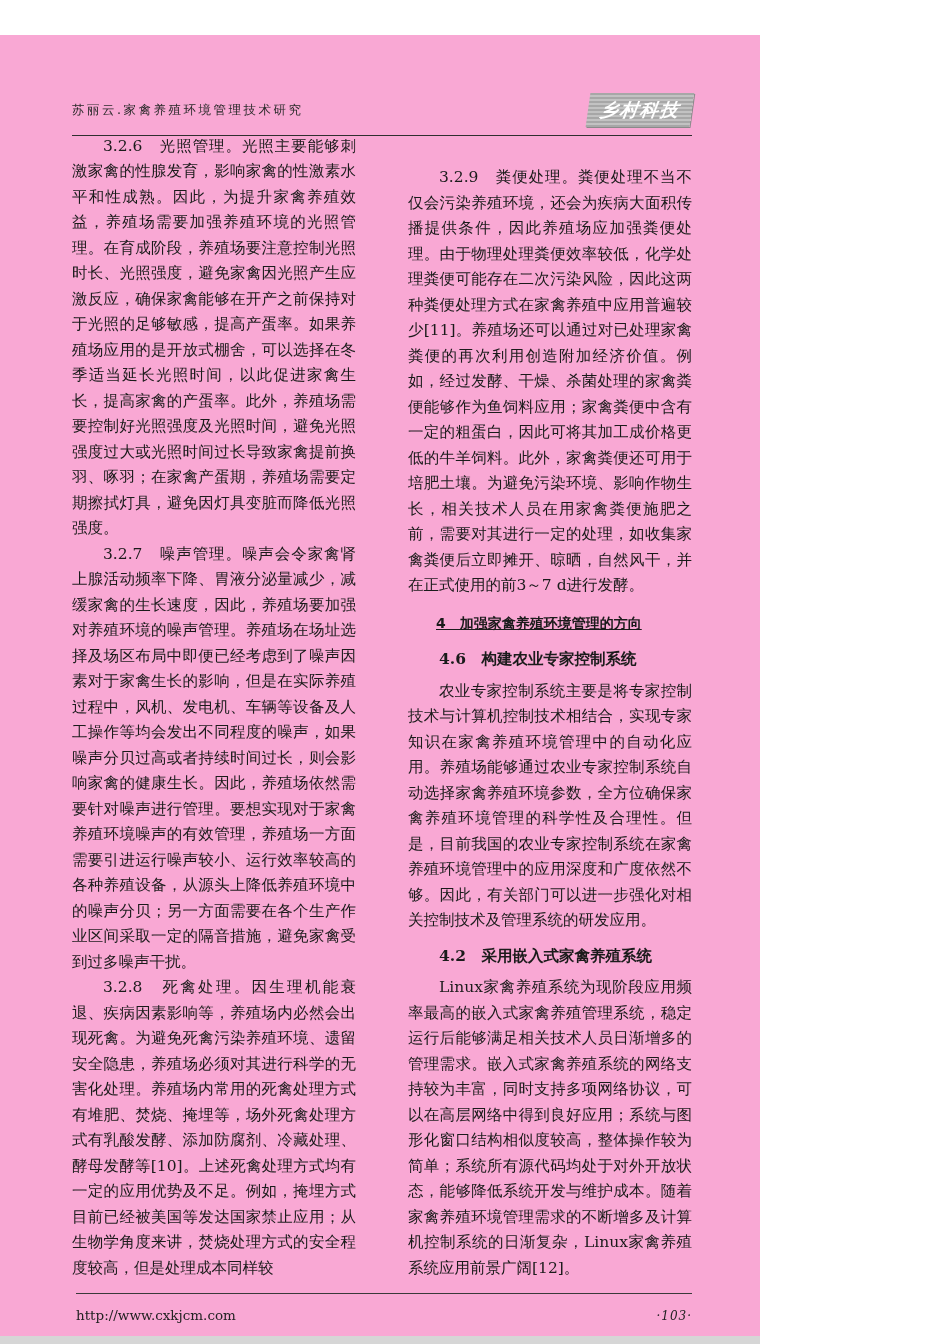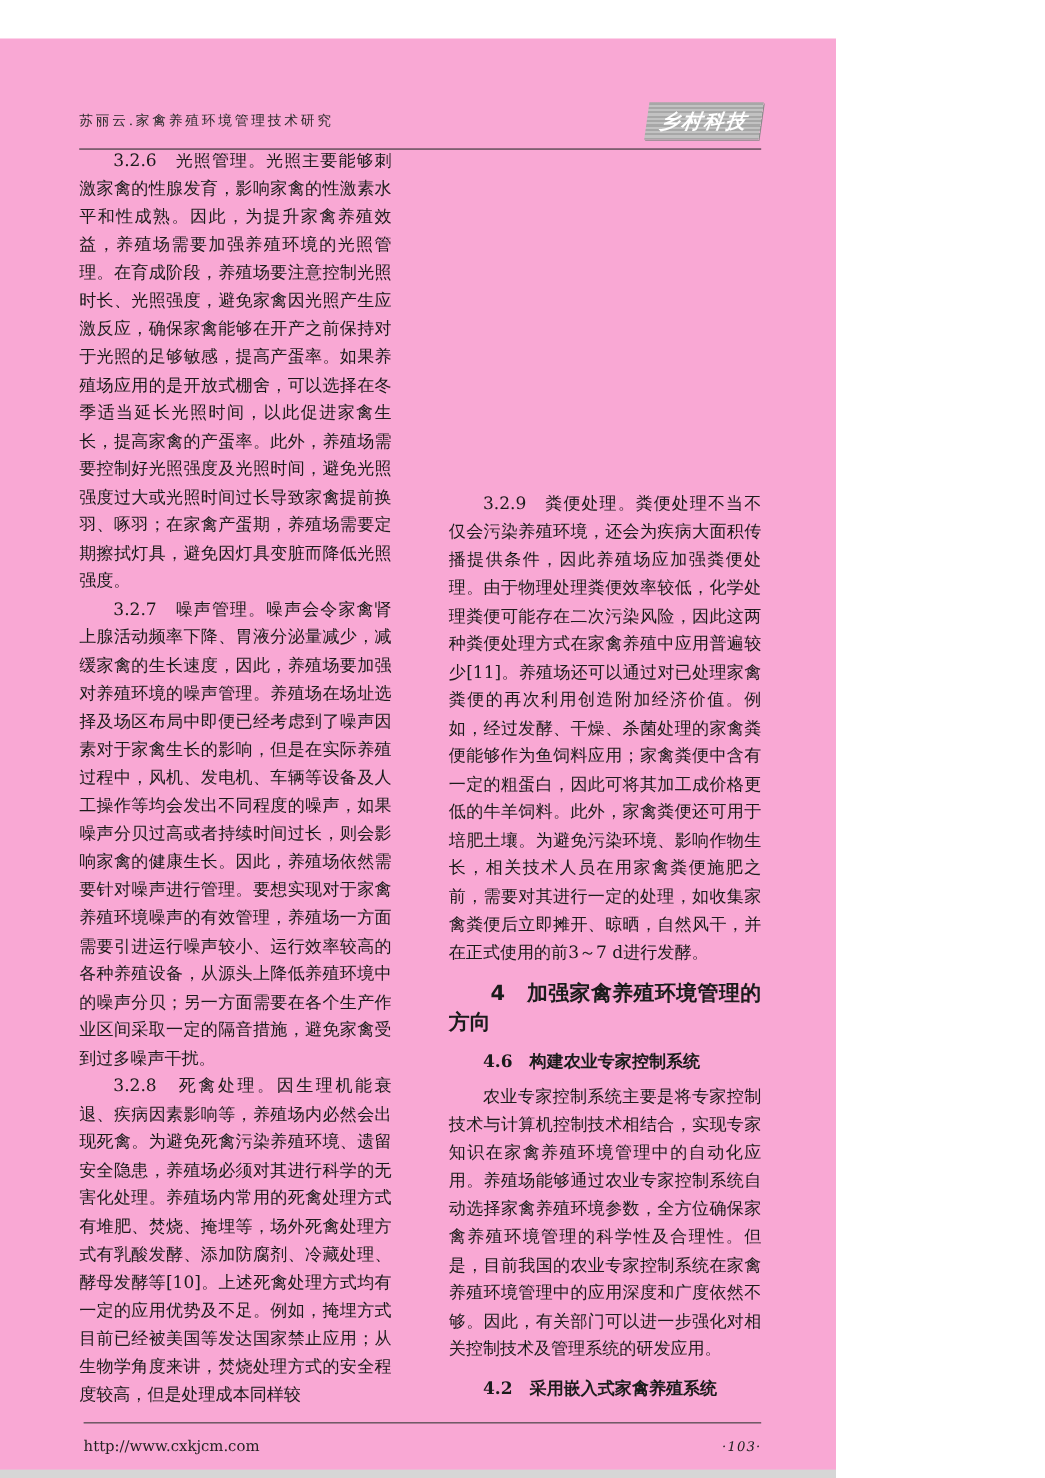--- a/index.html
+++ b/index.html
@@ -39,21 +39,21 @@
   .col {
     flex:1; min-width:0;
     font-size:15.5px; line-height:25.5px;
     text-align:justify; text-justify:inter-ideograph;
   }
   .para { margin:0; text-indent:2em; }
   .para.no-indent { text-indent:0; }
   .h-section {
     margin:12px 0 10px; text-indent:2em;
     font-family:"DejaVu Sans", sans-serif;
-    font-weight:bold; font-size:19px;
+    font-weight:bold; font-size:14px;text-decoration:underline;
   }
   .h-sub { margin:9px 0 7px; text-indent:2em; font-size:15.5px; }
   
   .footer { position:absolute; left:76px; right:68px; top:1258px; }
   .footer-rule { border:none; border-top:1.2px solid #3a3a3a; margin:0 0 13px; }
   .footer-row {
     display:flex; justify-content:space-between; align-items:baseline;
     font-size:13.5px; color:#222;
   }
   .page-number { font-size:12px; letter-spacing:1px;font-style:italic; }
@@ -88,20 +88,21 @@
       <p class="para">3.2.7　噪声管理。噪声会令家禽肾上腺活动频率下降、胃液分泌量减少，减缓家禽的生长速度，因此，养殖场要加强对养殖环境的噪声管理。养殖场在场址选择及场区布局中即便已经考虑到了噪声因素对于家禽生长的影响，但是在实际养殖过程中，风机、发电机、车辆等设备及人工操作等均会发出不同程度的噪声，如果噪声分贝过高或者持续时间过长，则会影响家禽的健康生长。因此，养殖场依然需要针对噪声进行管理。要想实现对于家禽养殖环境噪声的有效管理，养殖场一方面需要引进运行噪声较小、运行效率较高的各种养殖设备，从源头上降低养殖环境中的噪声分贝；另一方面需要在各个生产作业区间采取一定的隔音措施，避免家禽受到过多噪声干扰。</p>
       <p class="para">3.2.8　死禽处理。因生理机能衰退、疾病因素影响等，养殖场内必然会出现死禽。为避免死禽污染养殖环境、遗留安全隐患，养殖场必须对其进行科学的无害化处理。养殖场内常用的死禽处理方式有堆肥、焚烧、掩埋等，场外死禽处理方式有乳酸发酵、添加防腐剂、冷藏处理、酵母发酵等[10]。上述死禽处理方式均有一定的应用优势及不足。例如，掩埋方式目前已经被美国等发达国家禁止应用；从生物学角度来讲，焚烧处理方式的安全程度较高，但是处理成本同样较</p>
     </div>
 
     <div class="col">
       <p class="para">3.2.9　粪便处理。粪便处理不当不仅会污染养殖环境，还会为疾病大面积传播提供条件，因此养殖场应加强粪便处理。由于物理处理粪便效率较低，化学处理粪便可能存在二次污染风险，因此这两种粪便处理方式在家禽养殖中应用普遍较少[11]。养殖场还可以通过对已处理家禽粪便的再次利用创造附加经济价值。例如，经过发酵、干燥、杀菌处理的家禽粪便能够作为鱼饲料应用；家禽粪便中含有一定的粗蛋白，因此可将其加工成价格更低的牛羊饲料。此外，家禽粪便还可用于培肥土壤。为避免污染环境、影响作物生长，相关技术人员在用家禽粪便施肥之前，需要对其进行一定的处理，如收集家禽粪便后立即摊开、晾晒，自然风干，并在正式使用的前3～7 d进行发酵。</p>
       <h3 class="h-section">4　加强家禽养殖环境管理的方向</h3>
       <h4 class="h-sub">4.6　构建农业专家控制系统</h4>
       <p class="para">农业专家控制系统主要是将专家控制技术与计算机控制技术相结合，实现专家知识在家禽养殖环境管理中的自动化应用。养殖场能够通过农业专家控制系统自动选择家禽养殖环境参数，全方位确保家禽养殖环境管理的科学性及合理性。但是，目前我国的农业专家控制系统在家禽养殖环境管理中的应用深度和广度依然不够。因此，有关部门可以进一步强化对相关控制技术及管理系统的研发应用。</p>
       <h4 class="h-sub">4.2　采用嵌入式家禽养殖系统</h4>
+      <p class="para">Linux家禽养殖系统为现阶段应用频率最高的嵌入式家禽养殖管理系统，稳定运行后能够满足相关技术人员日渐增多的管理需求。嵌入式家禽养殖系统的网络支持较为丰富，同时支持多项网络协议，可以在高层网络中得到良好应用；系统与图形化窗口结构相似度较高，整体操作较为简单；系统所有源代码均处于对外开放状态，能够降低系统开发与维护成本。随着家禽养殖环境管理需求的不断增多及计算机控制系统的日渐复杂，Linux家禽养殖系统应用前景广阔[12]。</p>
     </div>
 
   </div>
 
   <div class="footer">
     <hr class="footer-rule">
     <div class="footer-row">
       <span>http://www.cxkjcm.com</span>
       <span class="page-number">·103·</span>
     </div>

